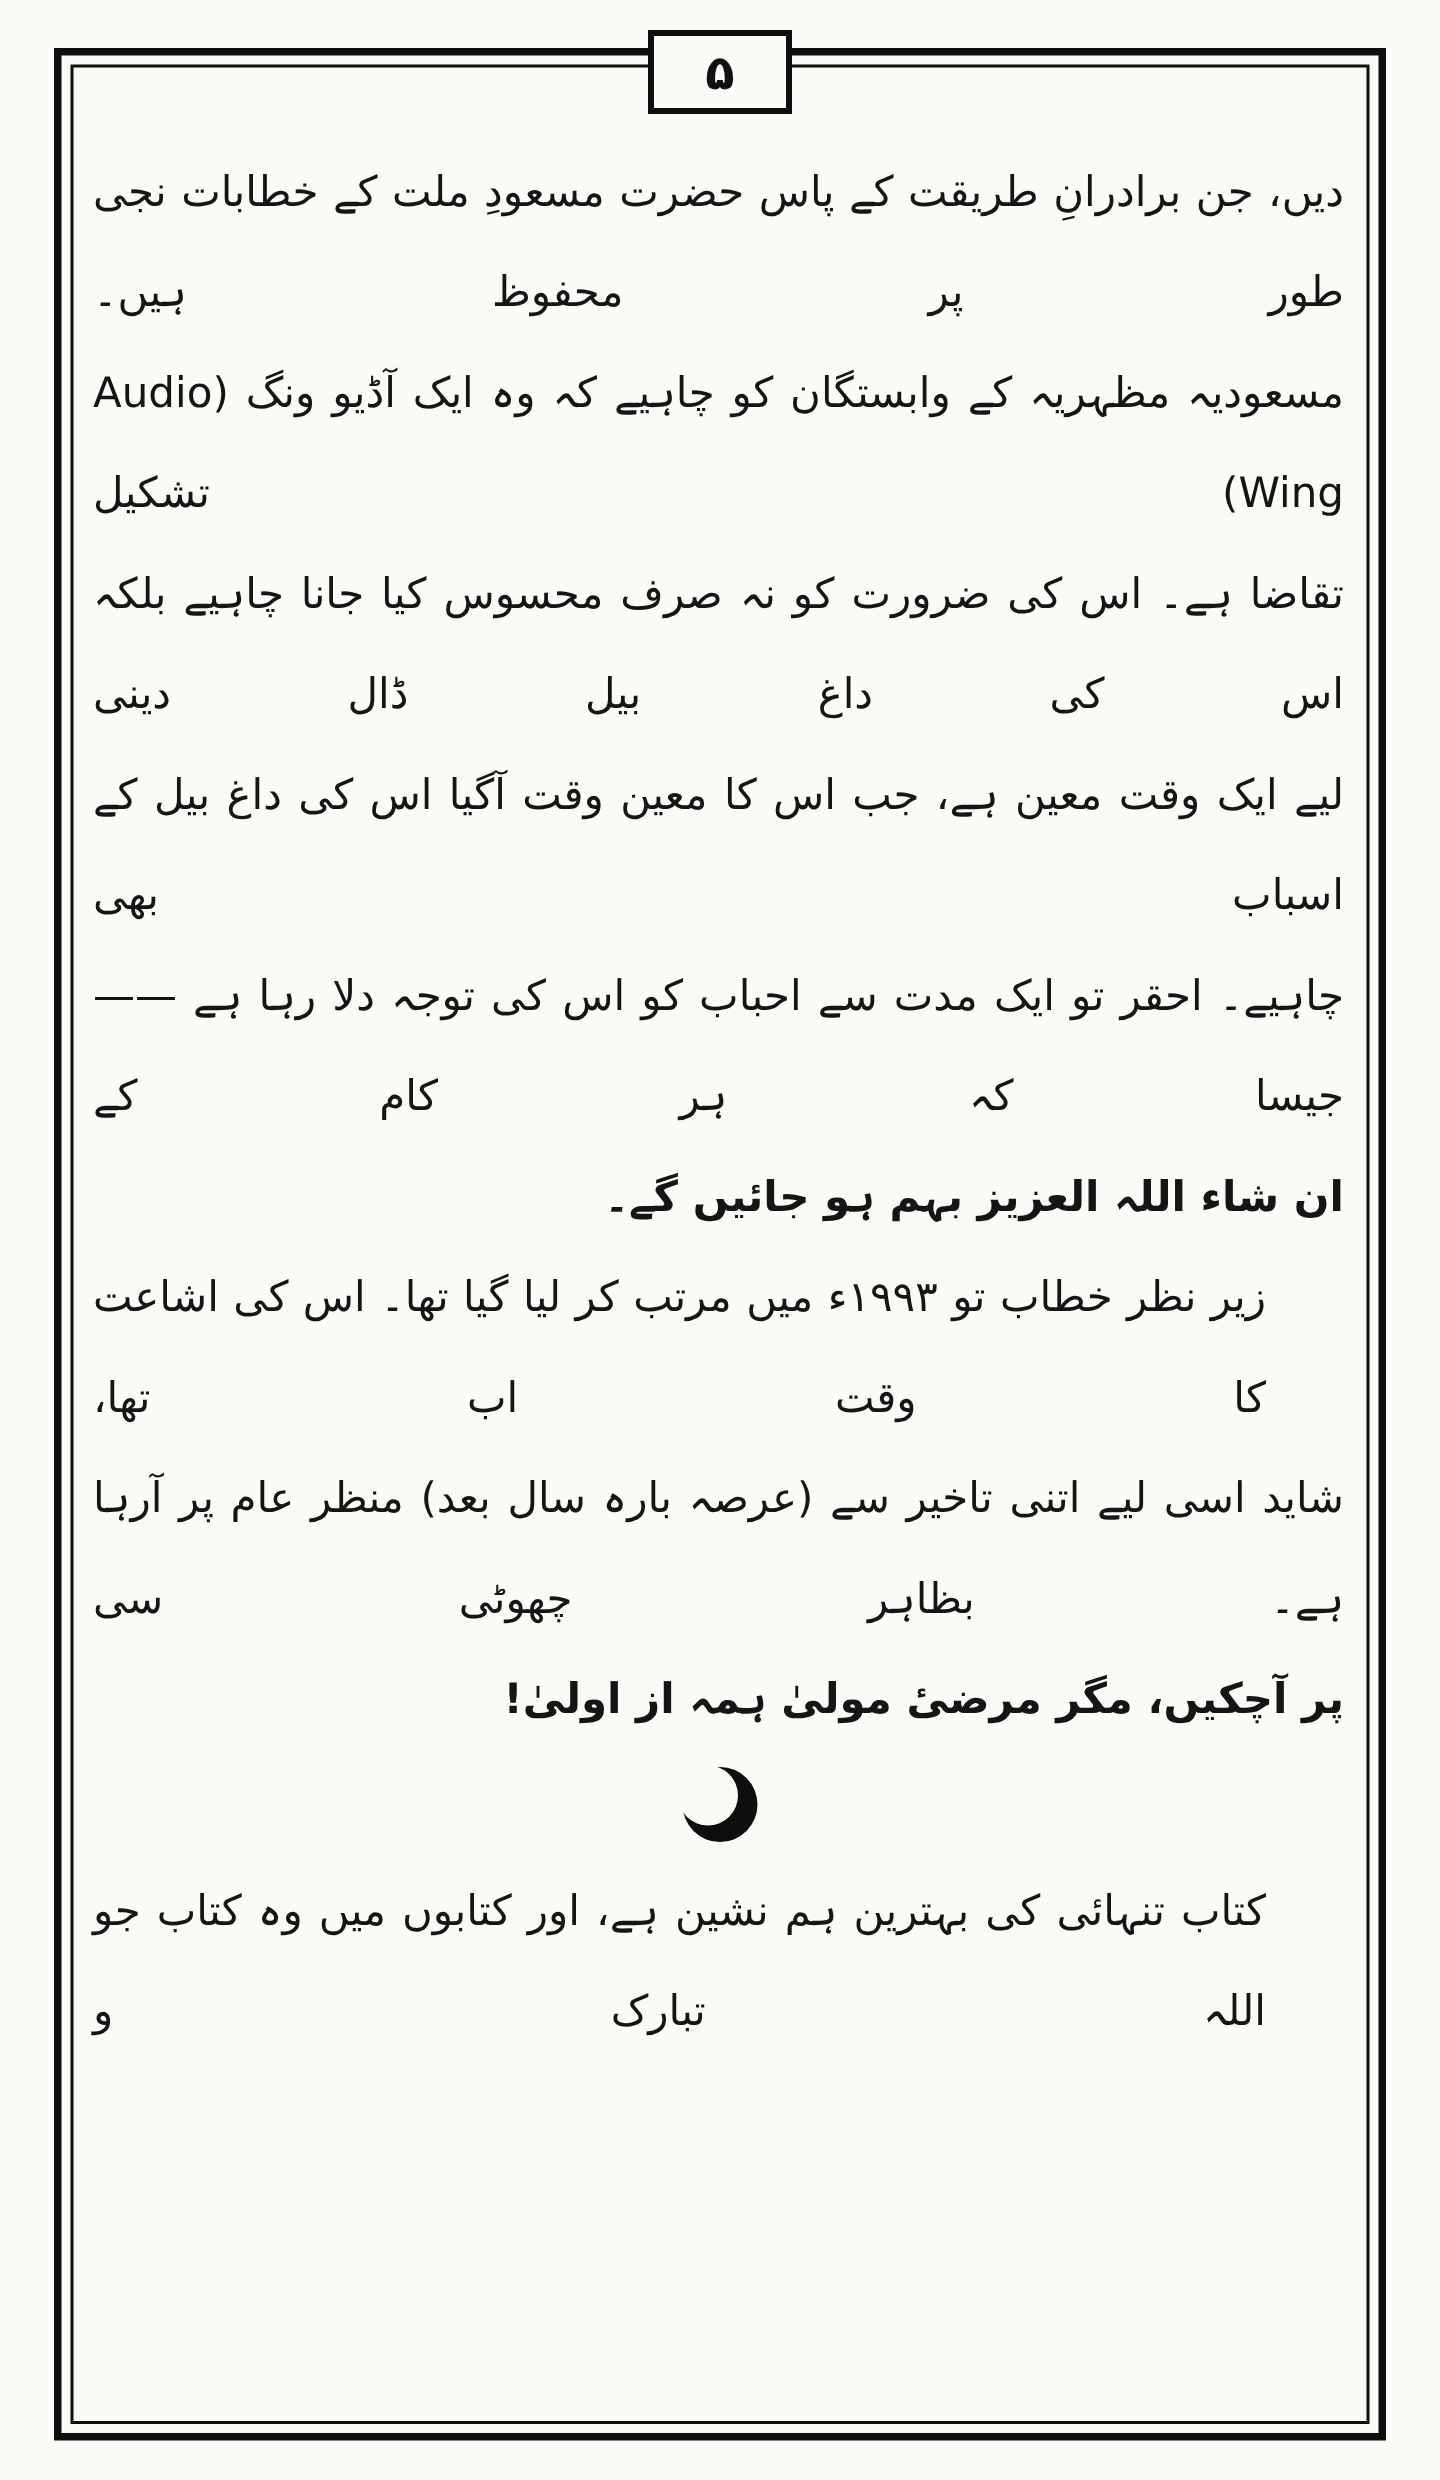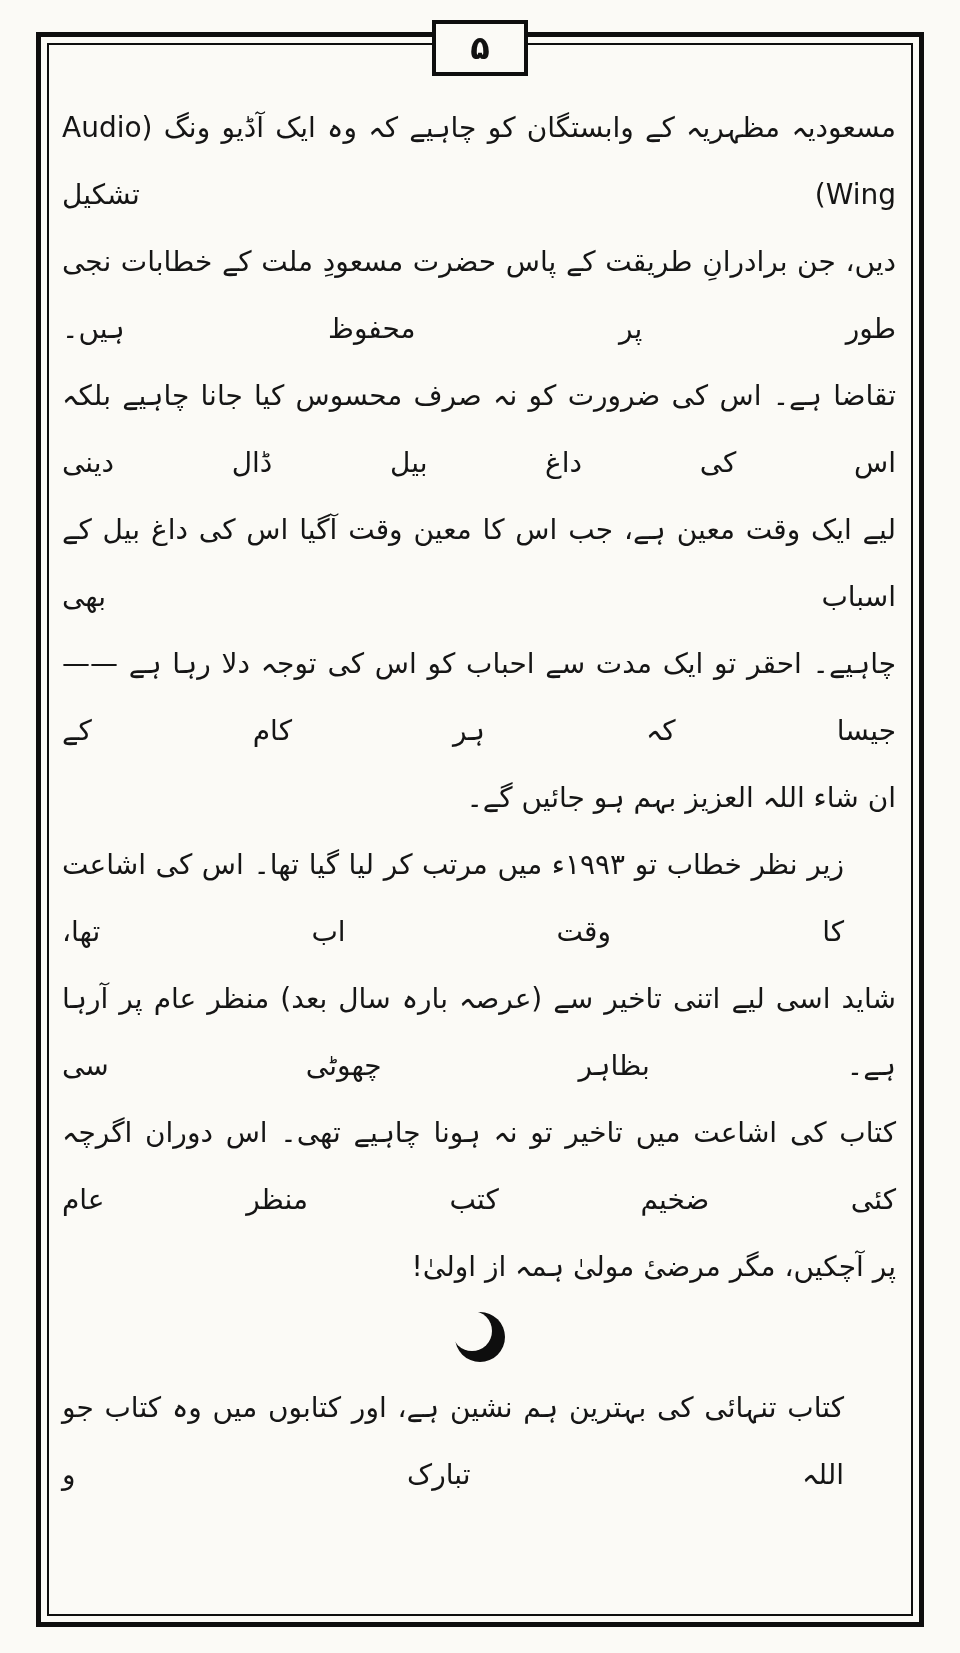--- a/index.html
+++ b/index.html
@@ -57,21 +57,21 @@
     unicode-bidi: plaintext;
     color: #151515;
     font-size: 28px;
     line-height: 67px;
   }
   .line {
     white-space: normal;
     text-align: justify;
   }
   .line.full { text-align-last: justify; }
-  .line.short { text-align: right; text-align-last: right; }
+  .line.short { text-align: right; text-align-last: right; font-weight: bold; }
   .line.indent { padding-right: 52px; }
   .divider {
     height: 74px;
     display: flex;
     align-items: center;
     justify-content: center;
   }
   .divider svg { display: block; }
 </style>
 </head>
@@ -82,29 +82,28 @@
   <div class="frame-outer">
     <div class="frame-inner"></div>
   </div>
 
   <div class="pagenum-box">
     <span class="num">۵</span>
   </div>
 
   <div class="text-block">
 
+    <div class="line full">دیں، جن برادرانِ طریقت کے پاس حضرت مسعودِ ملت کے خطابات نجی طور پر محفوظ ہیں۔</div>
     <div class="line full">مسعودیہ مظہریہ کے وابستگان کو چاہیے کہ وہ ایک آڈیو ونگ (Audio Wing) تشکیل</div>
-    <div class="line full">دیں، جن برادرانِ طریقت کے پاس حضرت مسعودِ ملت کے خطابات نجی طور پر محفوظ ہیں۔</div>
     <div class="line full">تقاضا ہے۔ اس کی ضرورت کو نہ صرف محسوس کیا جانا چاہیے بلکہ اس کی داغ بیل ڈال دینی</div>
     <div class="line full">لیے ایک وقت معین ہے، جب اس کا معین وقت آگیا اس کی داغ بیل کے اسباب بھی</div>
     <div class="line full">چاہیے۔ احقر تو ایک مدت سے احباب کو اس کی توجہ دلا رہا ہے —— جیسا کہ ہر کام کے</div>
     <div class="line short">ان شاء اللہ العزیز بہم ہو جائیں گے۔</div>
     <div class="line full indent">زیر نظر خطاب تو ۱۹۹۳ء میں مرتب کر لیا گیا تھا۔ اس کی اشاعت کا وقت اب تھا،</div>
     <div class="line full">شاید اسی لیے اتنی تاخیر سے (عرصہ بارہ سال بعد) منظر عام پر آرہا ہے۔ بظاہر چھوٹی سی</div>
-    <div class="line full">کتاب کی اشاعت میں تاخیر تو نہ ہونا چاہیے تھی۔ اس دوران اگرچہ کئی ضخیم کتب منظر عام</div>
     <div class="line short">پر آچکیں، مگر مرضیٔ مولیٰ ہمہ از اولیٰ!</div>
 
     <div class="divider">
       <span>
         <svg width="58" height="56" viewBox="0 0 58 56" xmlns="http://www.w3.org/2000/svg">
           <circle cx="30" cy="28" r="25" fill="#0e0e0e"></circle>
           <circle cx="22" cy="22" r="20" fill="#fbfaf6"></circle>
         </svg>
       </span>
     </div>

